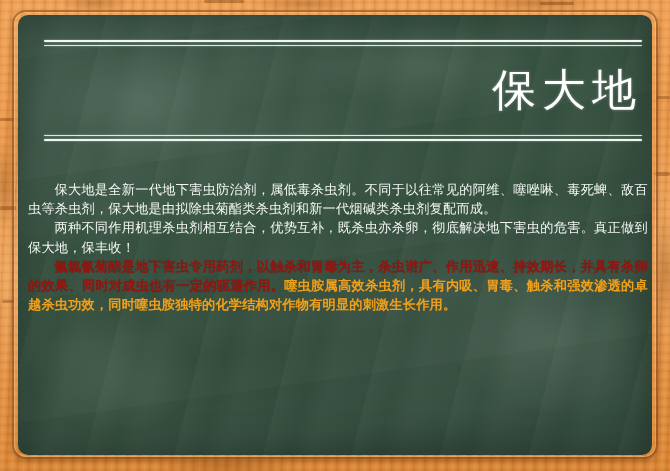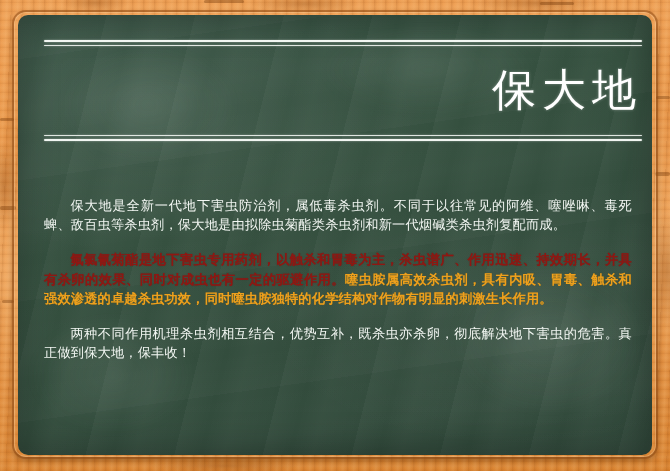--- a/index.html
+++ b/index.html
@@ -124,21 +124,21 @@
   }
 
   
   .body-zone {
     position: absolute;
     left: 28px;
     right: 22px;
     top: 180px;
   }
   p.para {
-    margin: 16px;
+    margin: 0;
     font-size: 13.2px;
     line-height: 19.2px;
     letter-spacing: .2px;
     text-align: justify;
     text-justify: inter-character;
   }
   p.white {
     color: #f3f7f3;
     text-indent: 2em;
   }
@@ -195,19 +195,19 @@
 
     <div class="rule thin"></div>
     <div class="rule-gap"></div>
     <div class="rule"></div>
   </div>
 
   <div class="body-zone">
 
     <p class="para white">保大地是全新一代地下害虫防治剂，属低毒杀虫剂。不同于以往常见的阿维、噻唑啉、毒死蜱、敌百虫等杀虫剂，保大地是由拟除虫菊酯类杀虫剂和新一代烟碱类杀虫剂复配而成。</p>
 
+    <p class="para tail">两种不同作用机理杀虫剂相互结合，优势互补，既杀虫亦杀卵，彻底解决地下害虫的危害。真正做到保大地，保丰收！</p>
+
     <p class="para red"><span>氟氯氰菊酯是地下害虫专用药剂，以触杀和胃毒为主，杀虫谱广、作用迅速、持效期长，并具有杀卵的效果、同时对成虫也有一定的驱避作用。</span><span class="hl-yellow">噻虫胺属高效杀虫剂，具有内吸、胃毒、触杀和强效渗透的卓越杀虫功效，同时噻虫胺独特的化学结构对作物有明显的刺激生长作用。</span></p>
 
-    <p class="para tail">两种不同作用机理杀虫剂相互结合，优势互补，既杀虫亦杀卵，彻底解决地下害虫的危害。真正做到保大地，保丰收！</p>
-
   </div>
 
 </div>
 
 </body></html>

